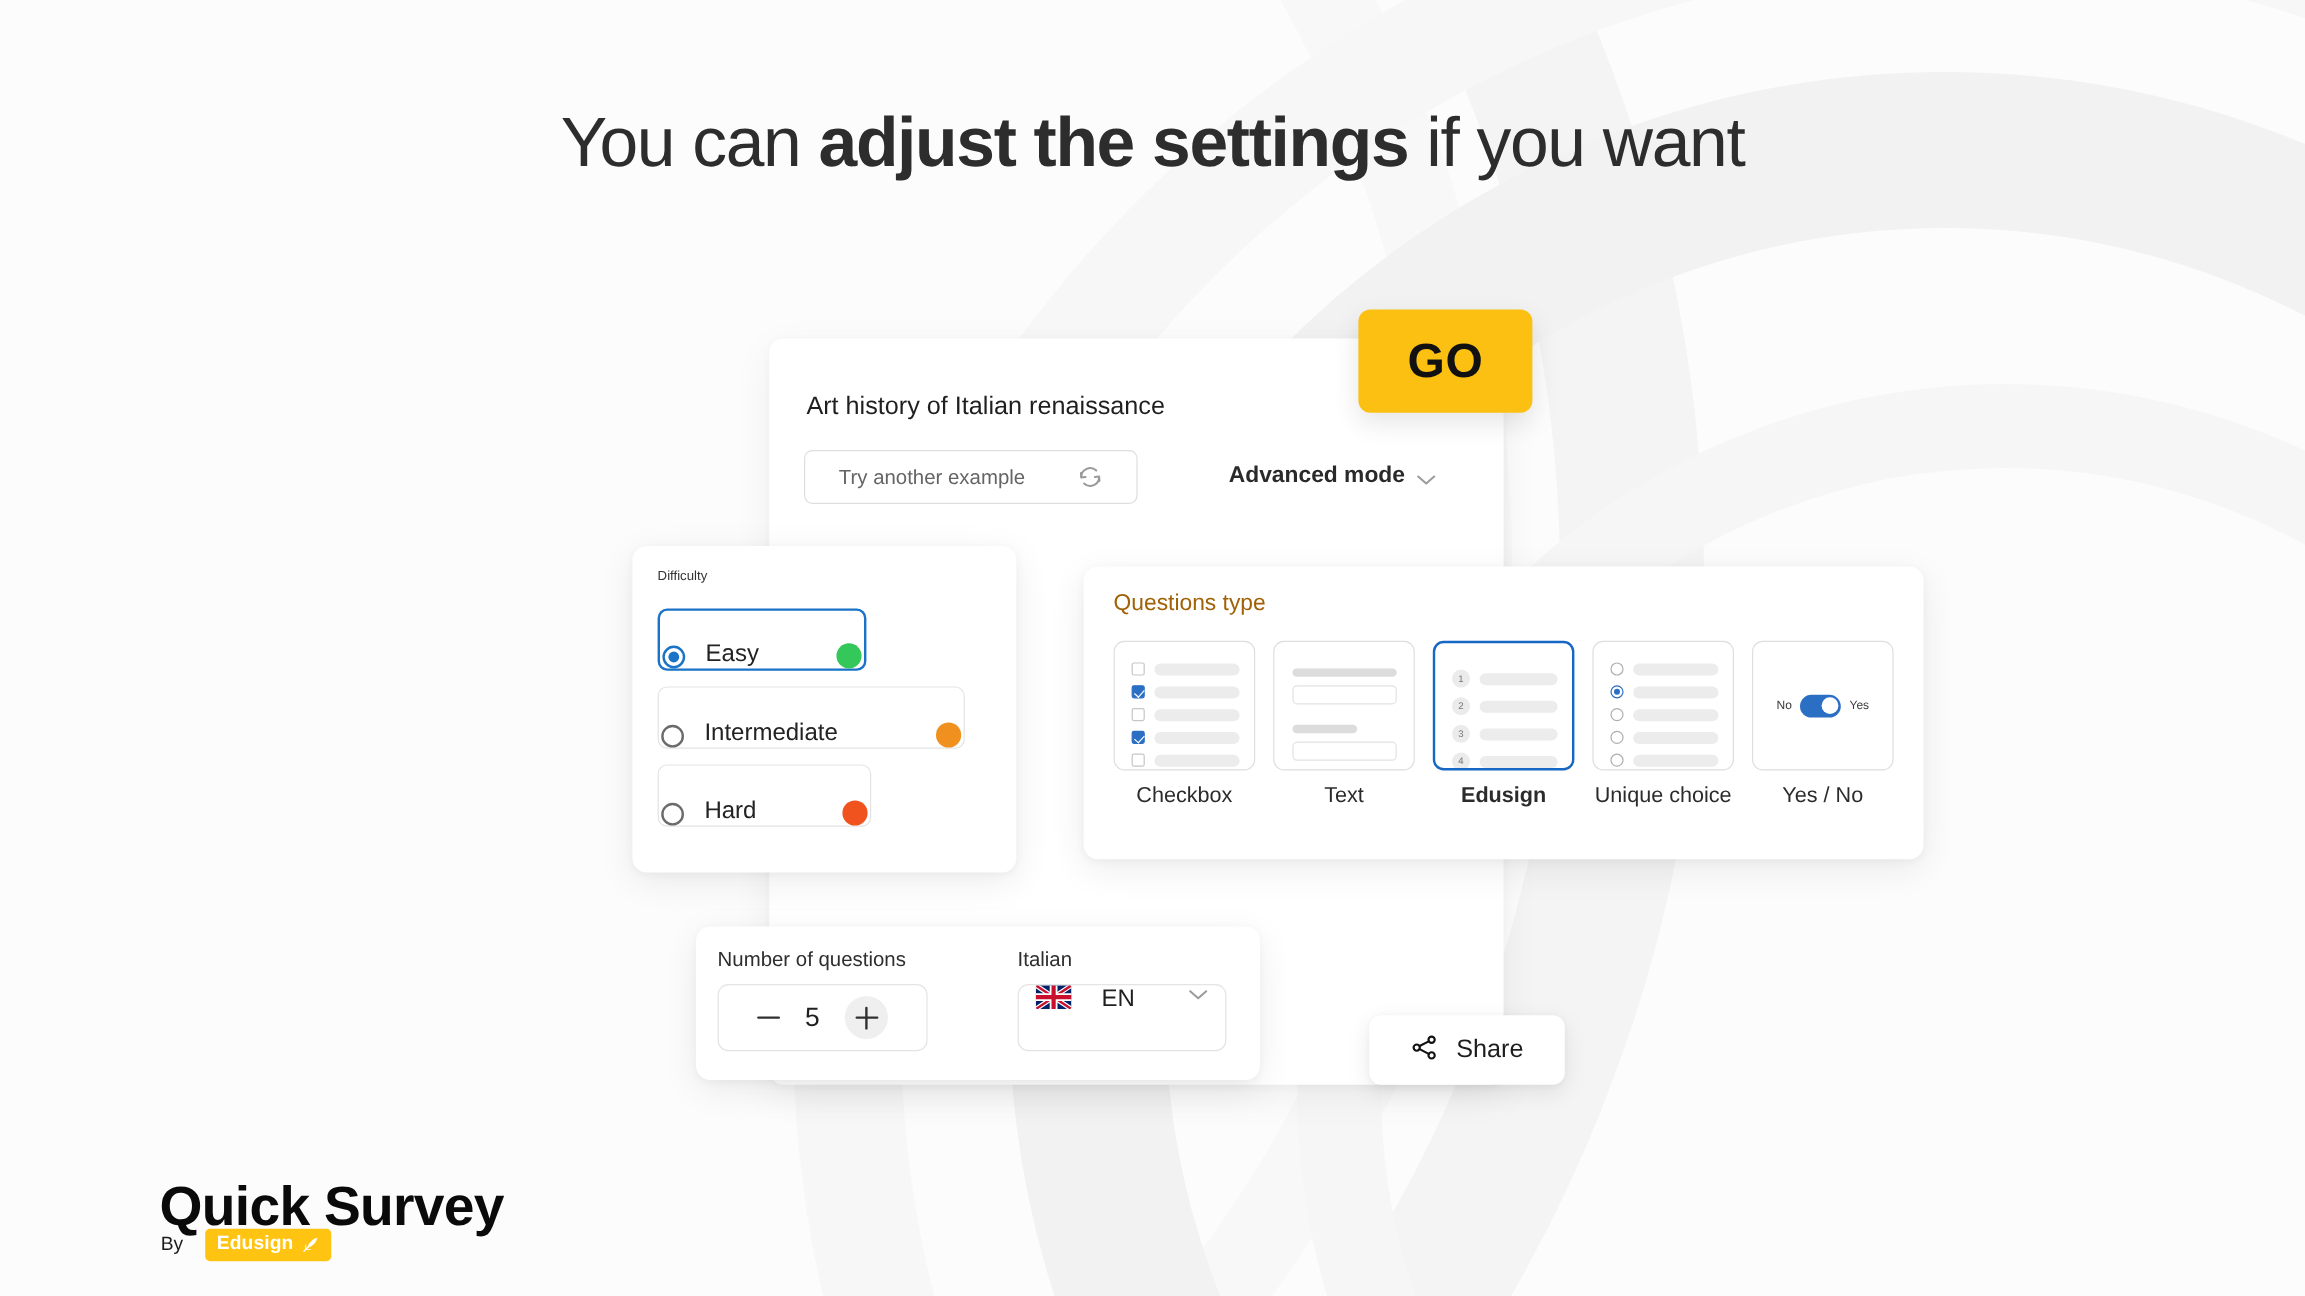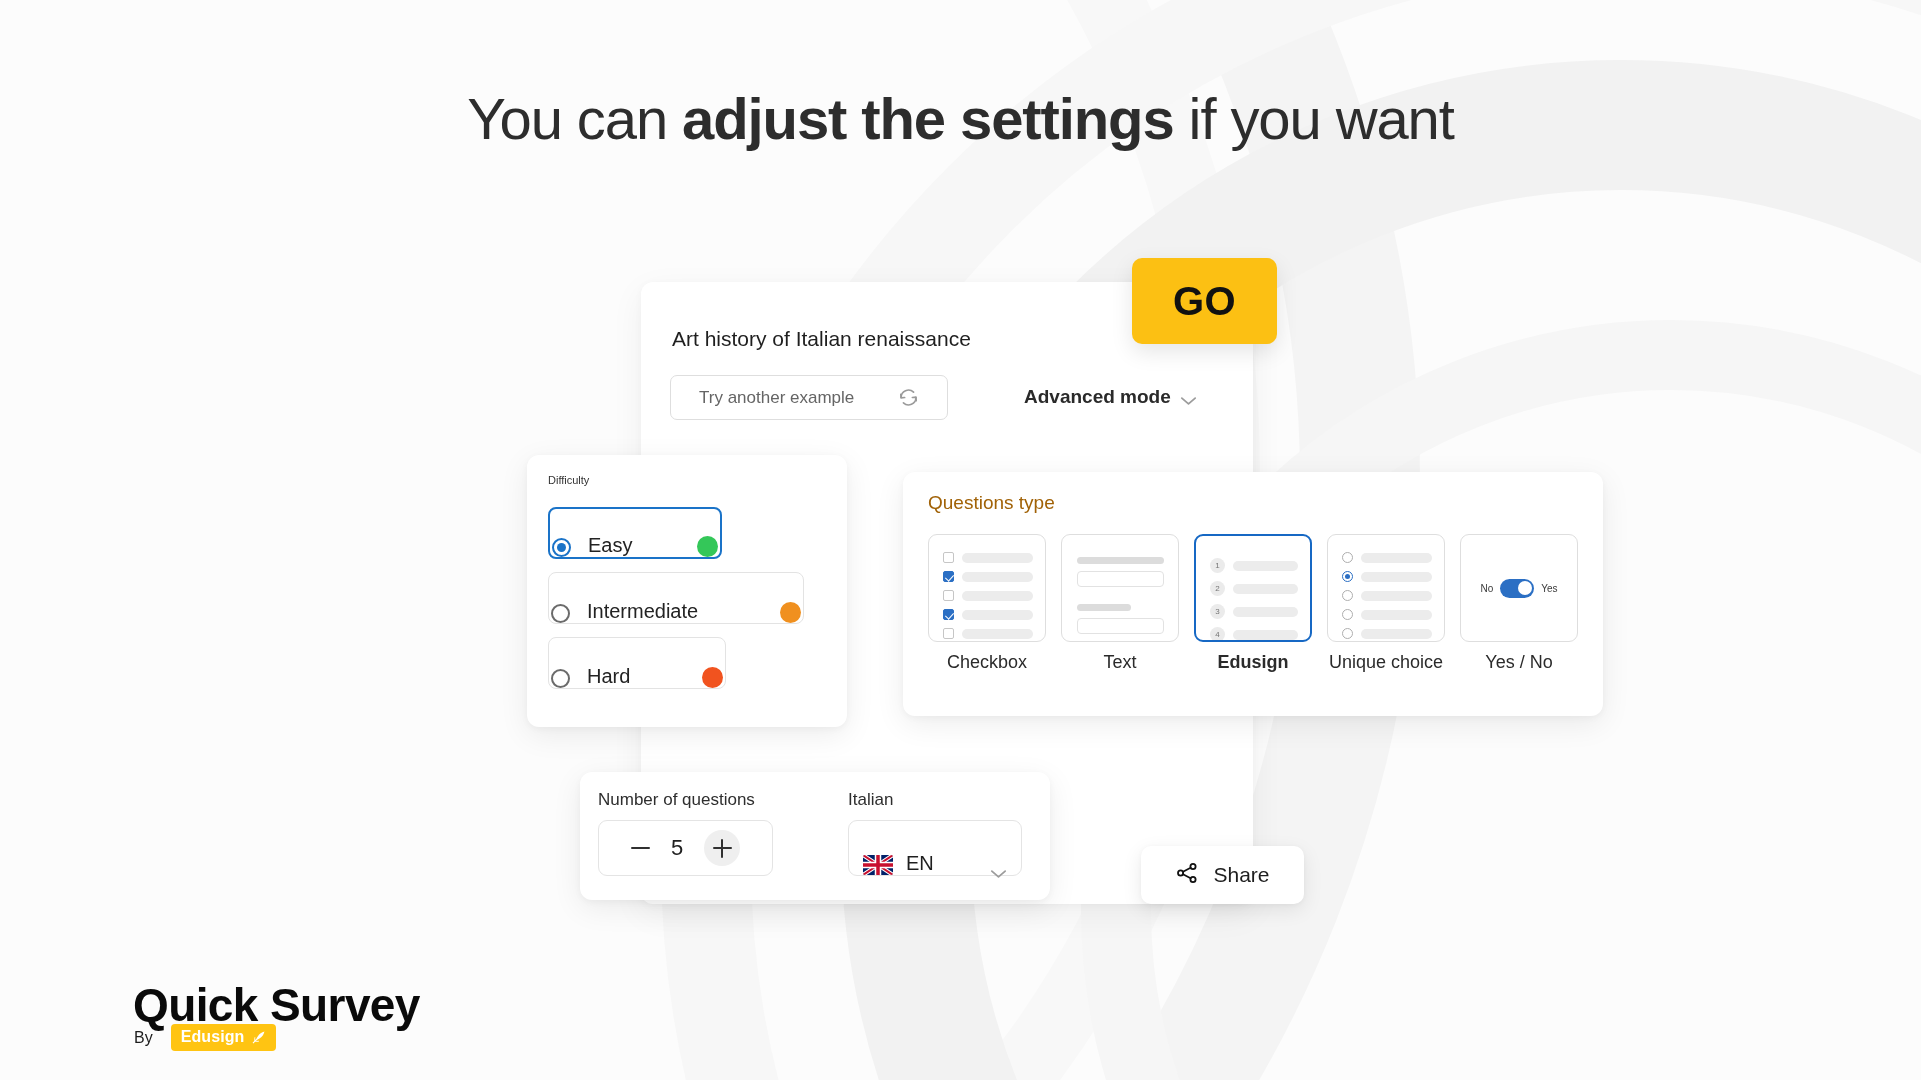--- a/index.html
+++ b/index.html
@@ -279,21 +279,21 @@
   }
   .step-plus::before, .step-plus::after {
     content: ""; position: absolute; background: #303030; border-radius: 2px;
   }
   .step-plus::before { width: 19px; height: 2.5px; }
   .step-plus::after { width: 2.5px; height: 19px; }
 
   .select {
     width: 174px; height: 56px;
     border: 1px solid #E4E4E4; border-radius: 9px;
-    display: flex; align-items: flex-end; padding: 0 14px; gap: 13px;
+    display: flex; align-items: flex-start; padding: 0 14px; gap: 25px;
     background: #fff; cursor: pointer;
   }
   .flag { width: 30px; height: 20px; flex: none; border-radius: 2px; overflow: hidden; }
   .select .code { font-size: 20px; color: #1F1F1F; }
   .select .chev { margin-left: auto; }
 
   
   .share {
     position: absolute;
     left: 1141px; top: 846px;

